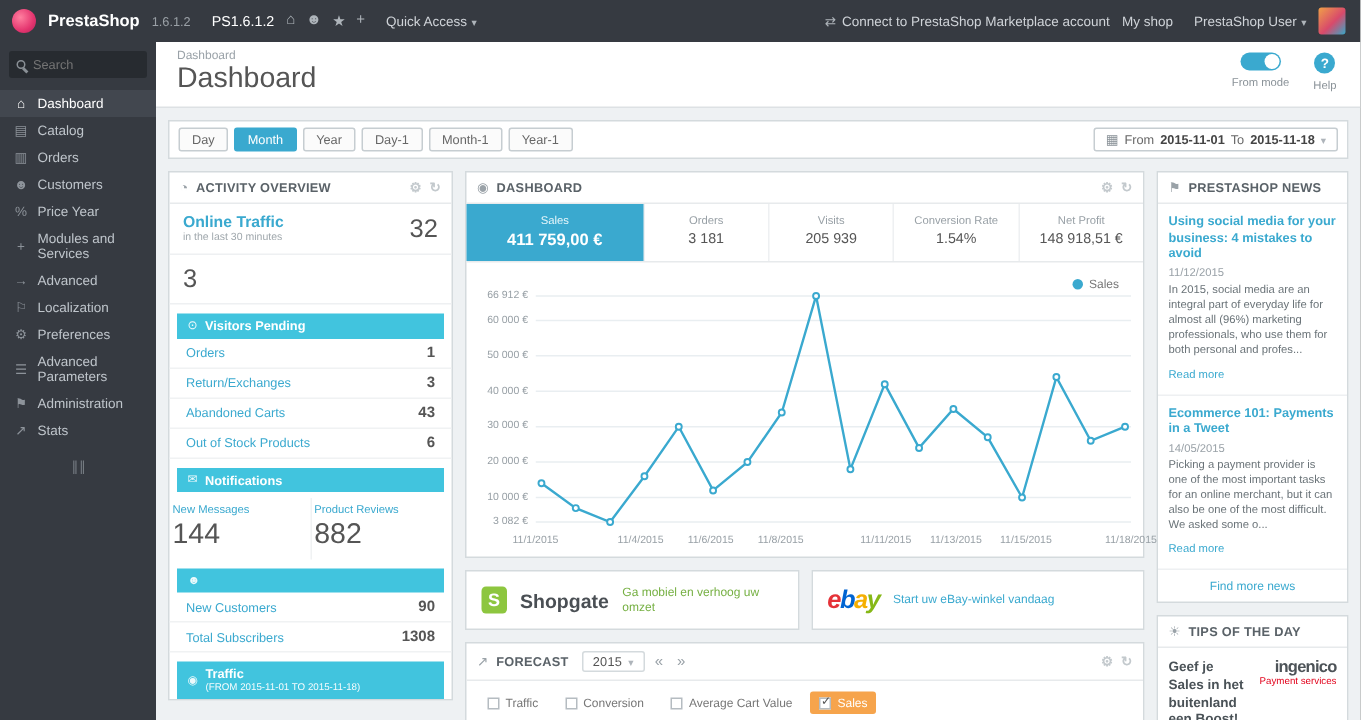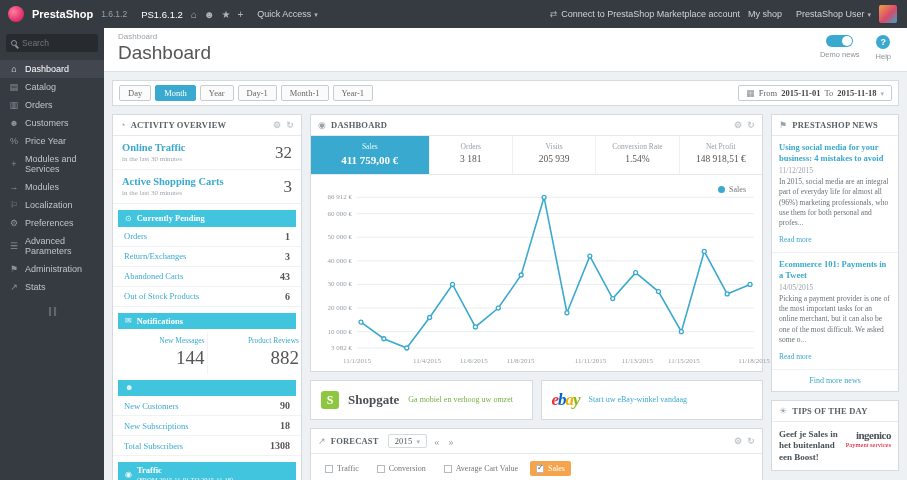--- a/index.html
+++ b/index.html
@@ -48,21 +48,21 @@
   .crumb { font-size:8px; color:#9aa2a8; }
   .ptitle { font-size:19px; font-weight:normal; color:#555; margin-top:1px; }
   .head-tools { position:absolute; right:16px; top:7px; display:flex; gap:16px; align-items:flex-start; }
   .tool { display:flex; flex-direction:column; align-items:center; gap:3px; cursor:pointer; }
   .toggle { width:27px; height:12px; border-radius:7px; background:var(--accent,#3aa9cf); position:relative; }
   .toggle::after { content:""; position:absolute; right:1px; top:1px; width:10px; height:10px; border-radius:50%; background:#fff; }
   .tool-label { font-size:7.5px; color:#8a9298; }
   .help-btn { width:14px; height:14px; border-radius:50%; background:var(--accent,#3aa9cf); color:#fff;
               font-size:9px; font-weight:bold; display:flex; align-items:center; justify-content:center; }
 
-  .content { flex:1; overflow:hidden; padding:8px;font-family:Liberation Serif, serif; }
+  .content { flex:1; overflow:hidden; padding:8px; }
 
   
   .toolbar { display:flex; justify-content:space-between; align-items:center; background:#fff;
              border:1px solid #d4dadd; padding:4px 6px; margin-bottom:8px; }
   .fbtns { display:flex; gap:4px; }
   .fbtn { font-size:8.5px; color:#666; background:#fbfbfb; border:1px solid #c6cdd1; border-radius:2px;
           padding:2px 8px; cursor:pointer; font-family:inherit; }
   .fbtn.active { background:var(--accent,#3aa9cf); border-color:var(--accent,#3aa9cf); color:#fff; }
   .daterange { display:flex; align-items:center; gap:4px; border:1px solid #c6cdd1; border-radius:2px;
                padding:2px 7px; font-size:8.5px; color:#666; background:#fff; cursor:pointer; }
@@ -91,21 +91,21 @@
   .bs-value { font-size:17px; color:#555; }
   .abar { background:var(--bar,#41c4de); color:#fff; font-size:8.5px; font-weight:bold; padding:3px 7px;
           display:flex; gap:5px; align-items:center; margin:6px 5px 0; line-height:1.25; }
   .bic { font-size:8px; opacity:.9; font-weight:normal; }
   .sub2 { display:block; font-weight:normal; font-size:6.5px; opacity:.95; }
   .arow { display:flex; justify-content:space-between; align-items:center; padding:4px 11px;
           font-size:8.5px; border-bottom:1px solid #f0f2f3; }
   .al { color:var(--accent,#3aa9cf); cursor:pointer; }
   .av { color:#555; font-weight:bold; font-size:10px; }
   .notif { display:flex; margin-top:4px; }
-  .ncell { flex:1; text-align:right; padding:3px 2px 5px; border-right:1px solid #f0f2f3; cursor:pointer; }
+  .ncell { flex:1; text-align:left; padding:3px 2px 5px; border-right:1px solid #f0f2f3; cursor:pointer; }
   .ncell:last-child { border-right:0; }
   .nl { color:var(--accent,#3aa9cf); font-size:7.5px; }
   .nv { color:#555; font-size:19px; margin-top:2px; }
 
   
   .kpis { display:flex; border-bottom:1px solid #e7eaec; }
   .kpi { flex:1; text-align:center; padding:6px 2px 8px; border-right:1px solid #eef0f2; cursor:pointer; }
   .kpi:last-child { border-right:0; }
   .kl { font-size:7.5px; color:#98a0a6; }
   .kv { font-size:9.5px; color:#555; margin-top:3px; }
@@ -228,21 +228,21 @@
           <div class="sitem">
             <span class="ic">%</span>
             <span class="sl">Price Year</span>
           </div>
           <div class="sitem">
             <span class="ic">+</span>
             <span class="sl">Modules and Services</span>
           </div>
           <div class="sitem">
             <span class="ic">→</span>
-            <span class="sl">Modules</span>
+            <span class="sl">Advanced</span>
           </div>
           <div class="sitem">
             <span class="ic">⚐</span>
             <span class="sl">Localization</span>
           </div>
           <div class="sitem">
             <span class="ic">⚙</span>
             <span class="sl">Preferences</span>
           </div>
           <div class="sitem">
@@ -261,21 +261,21 @@
       <div class="collapse"></div>
     </aside>
 
     <main class="main">
       <div class="main-head">
         <div class="crumb">Dashboard</div>
         <div class="ptitle">Dashboard</div>
         <div class="head-tools">
           <div class="tool">
             <span class="toggle"></span>
-            <span class="tool-label">Demo news</span>
+            <span class="tool-label">From mode</span>
           </div>
           <div class="tool">
             <span class="help-btn">?</span>
             <span class="tool-label">Help</span>
           </div>
         </div>
       </div>
 
       <div class="content">
 
@@ -310,30 +310,26 @@
                 <span class="refresh phtool"></span>
               </div>
               <div class="bigstat">
                 <span class="bs-label">
                   <span>Online Traffic</span>
                   <span class="bs-sub">in the last 30 minutes</span>
                 </span>
                 <span class="bs-value">32</span>
               </div>
               <div class="bigstat">
-                <span class="bs-label">
-                  <span>Active Shopping Carts</span>
-                  <span class="bs-sub">in the last 30 minutes</span>
-                </span>
                 <span class="bs-value">3</span>
               </div>
 
               <div class="abar">
                 <span class="bic">⊙</span>
-                <span>Currently Pending</span>
+                <span>Visitors Pending</span>
               </div>
               <div id="pending-rows">
                   <div class="arow">
                     <span class="al">Orders</span>
                     <span class="av">1</span>
                   </div>
                   <div class="arow">
                     <span class="al">Return/Exchanges</span>
                     <span class="av">3</span>
                   </div>
@@ -362,24 +358,20 @@
                   </div>
                 </div>
 
               <div class="abar">
                 <span class="bic">☻</span>
               </div>
               <div id="customers-rows">
                   <div class="arow">
                     <span class="al">New Customers</span>
                     <span class="av">90</span>
-                  </div>
-                  <div class="arow">
-                    <span class="al">New Subscriptions</span>
-                    <span class="av">18</span>
                   </div>
                   <div class="arow">
                     <span class="al">Total Subscribers</span>
                     <span class="av">1308</span>
                   </div>
                 </div>
 
               <div class="abar">
                 <span class="bic">◉</span>
                 <span>

